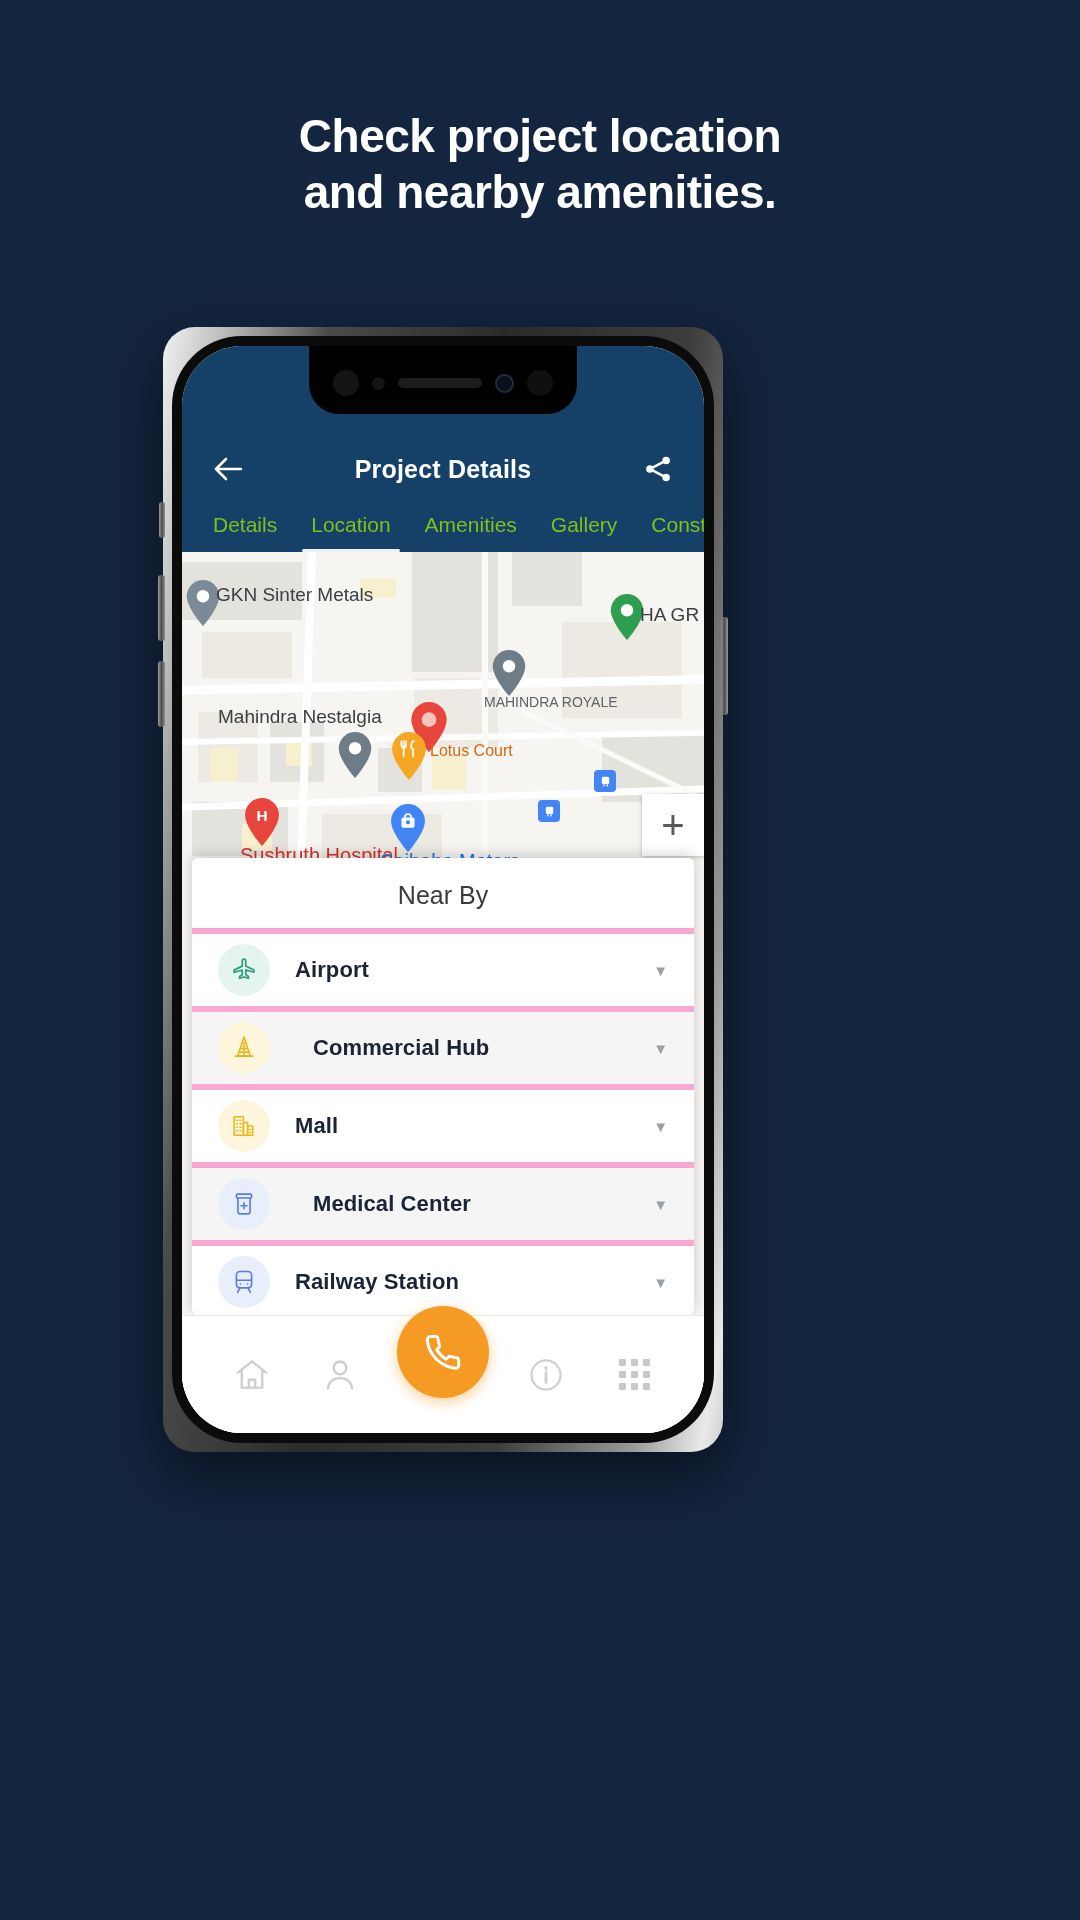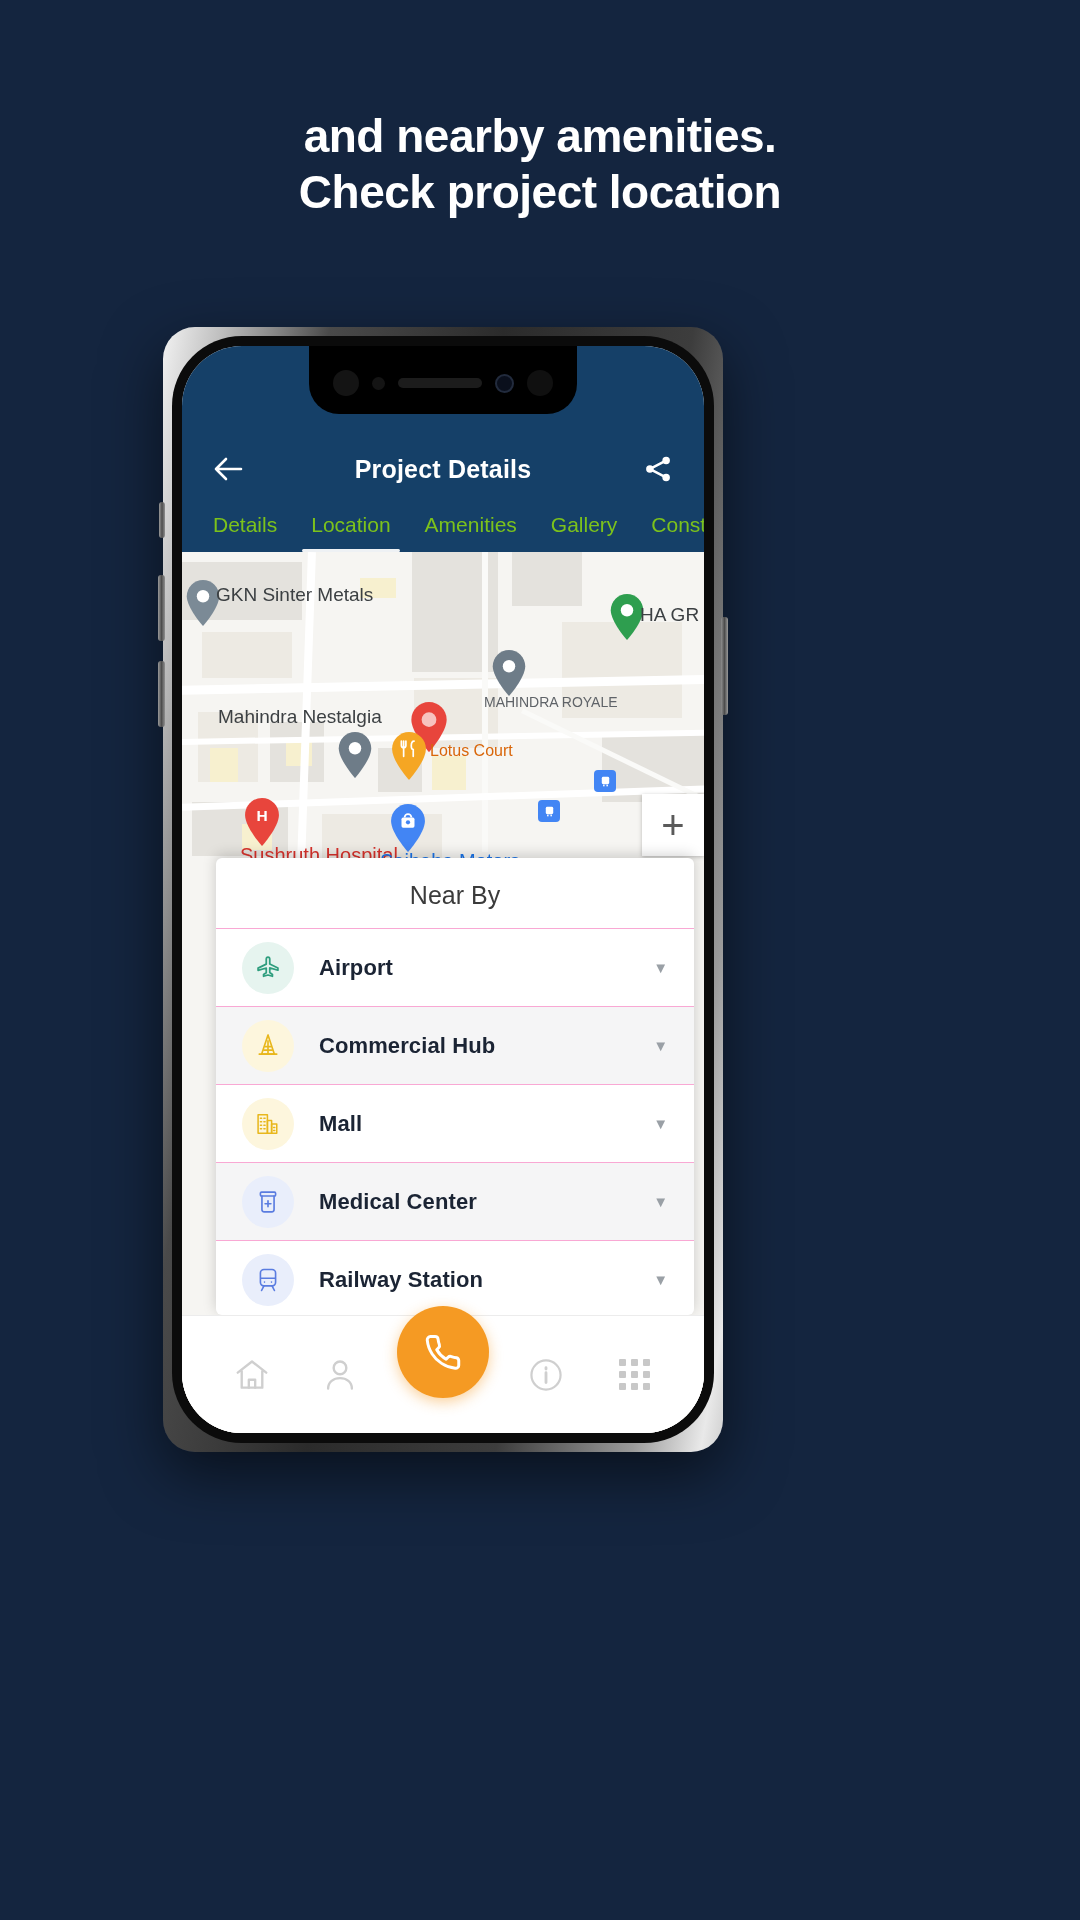--- a/index.html
+++ b/index.html
@@ -136,32 +136,32 @@
   .transit{
     position:absolute; width:22px; height:22px; border-radius:4px;
     background:#4285f4; display:flex; align-items:center; justify-content:center;
   }
 
   
   .sheet{
     position:absolute; left:10px; right:10px; top:512px; bottom:118px;
     background:#ffffff; border-radius:6px;
     box-shadow:0 -3px 14px rgba(0,0,0,.18);
-    overflow:hidden; z-index:25;margin-left:24px;
+    overflow:hidden; z-index:25;
   }
   .sheet-title{
     text-align:center; font-size:25px; color:#3b3b3b;
     padding:23px 0 18px; font-weight:400;
   }
   .nb-row{
     display:flex; align-items:center;
     height:78px; padding:0 26px; cursor:pointer;
-    border-top:1px solid #f9a8d4;
-  }
-  .nb-row.alt{ background:#f5f5f6; }
+    border-top:6px solid #f9a8d4;
+  }
+  .nb-row.alt{ background:#f5f5f6;gap:18px; }
   .nb-ic{
     width:52px; height:52px; border-radius:50%;
     display:flex; align-items:center; justify-content:center;
     flex:0 0 52px;
   }
   .nb-label{
     margin-left:25px; font-size:22px; color:#1b2434; font-weight:bold;
     letter-spacing:.1px;
   }
   .nb-caret{ margin-left:auto; color:#9aa0a6; font-size:15px; }
@@ -181,22 +181,22 @@
     margin-top:-46px; cursor:pointer;
     box-shadow:0 4px 14px rgba(245,154,35,.45);
   }
   .grid-ic{ display:grid; grid-template-columns:repeat(3,7px); grid-template-rows:repeat(3,7px); gap:5px; }
   .grid-ic i{ display:block; width:7px; height:7px; background:#c8c8c8; border-radius:1px; }
 </style>
 </head>
 <body>
 
 <div class="headline">
+  <span>Check project location</span>
   <span>and nearby amenities.</span>
-  <span>Check project location</span>
 </div>
 
 <div class="phone">
   <div class="btn-side btn-mute"></div>
   <div class="btn-side btn-vup"></div>
   <div class="btn-side btn-vdn"></div>
   <div class="btn-side btn-pwr"></div>
 
   <div class="phone-inner">
     <div class="screen">

